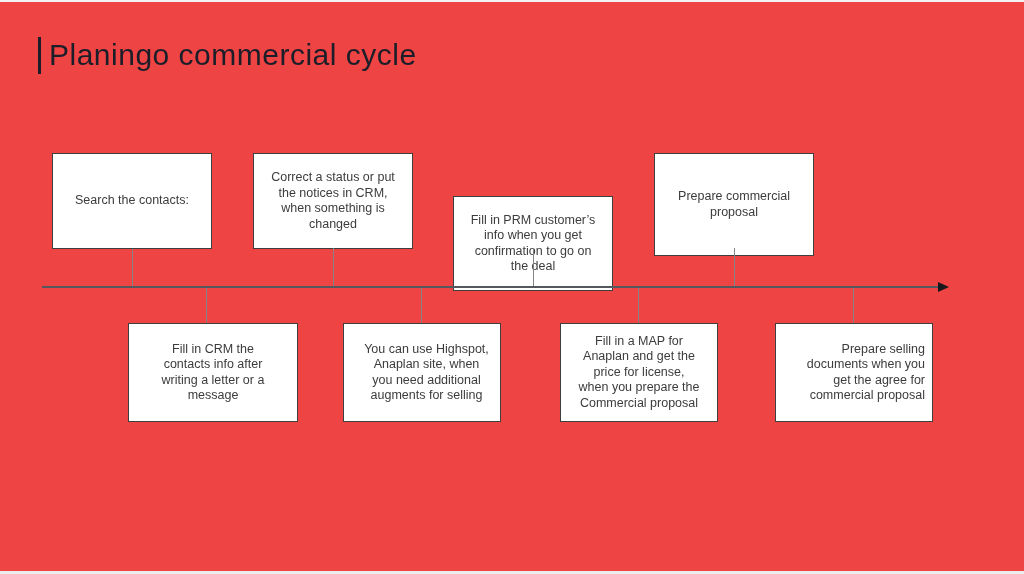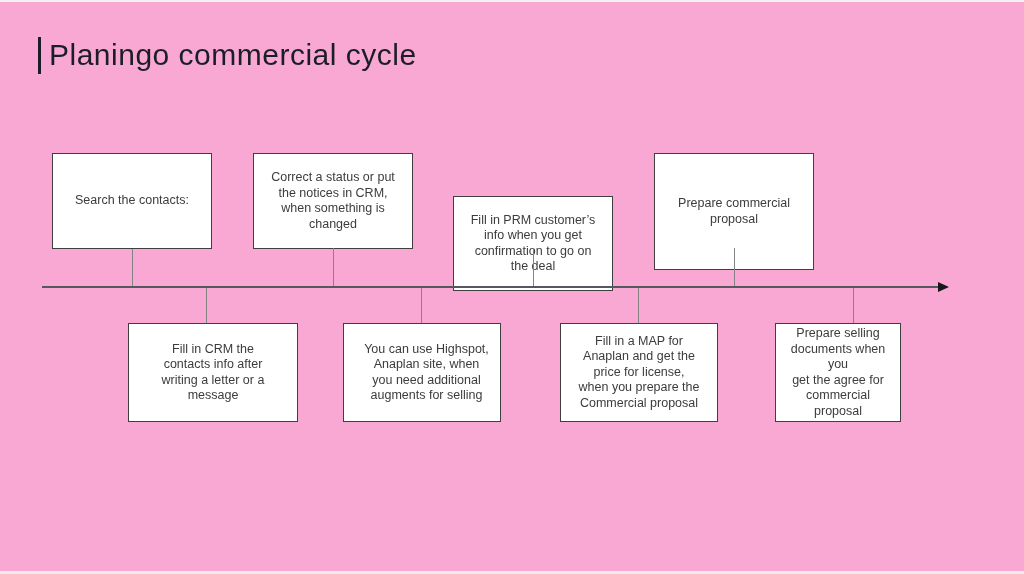--- a/index.html
+++ b/index.html
@@ -1,20 +1,20 @@
 <!DOCTYPE html>
 <html><head>
 <meta charset="utf-8">
 <style>
   html, body { margin: 0; padding: 0; background: #ffffff; }
   .slide {
     position: relative;
     width: 1024px;
     height: 574px;
-    background: #f9a8d4;
+    background: #ef4444;
     overflow: hidden;
     font-family: "Liberation Sans", "DejaVu Sans", sans-serif;
   }
   .edge-top {
     position: absolute; left: 0; top: 0; width: 1024px; height: 2px;
     background: #f2f2f2;
   }
   .edge-bottom {
     position: absolute; left: 0; top: 571px; width: 1024px; height: 3px;
     background: #ededed;
@@ -41,26 +41,26 @@
     color: #3c3c3c;
     font-size: 12.5px;
     line-height: 15.5px;
     padding: 4px 7px;
   }
   .box-text { white-space: pre-line; width: 100%; }
   
   .b1 { left: 52px;  top: 153px; width: 160px; height: 96px; align-items: center; }
   .b2 { left: 253px; top: 153px; width: 160px; height: 96px; }
   .b3 { left: 453px; top: 153px; width: 160px; height: 95px; margin-top: 43px; }
-  .b4 { left: 654px; top: 153px; width: 160px; height: 117px; }
+  .b4 { left: 654px; top: 153px; width: 160px; height: 103px; }
   
   .b5 { left: 128px; top: 323px; width: 170px; height: 99px; }
   .b6 { left: 343px; top: 323px; width: 158px; height: 99px; padding-left: 16px; }
   .b7 { left: 560px; top: 323px; width: 158px; height: 99px; }
-  .b8 { left: 775px; top: 323px; width: 126px; height: 99px; }
+  .b8 { left: 775px; top: 323px; width: 158px; height: 99px; text-align: right; }
   
   .bullets {
     list-style: none; margin: 2px 0 0 0; padding: 0;
     text-align: left; width: 100%;
   }
   .bullets li {
     position: relative; padding-left: 48px; line-height: 15.5px;
   }
   .bullets li::before {
     content: "\25AA";

